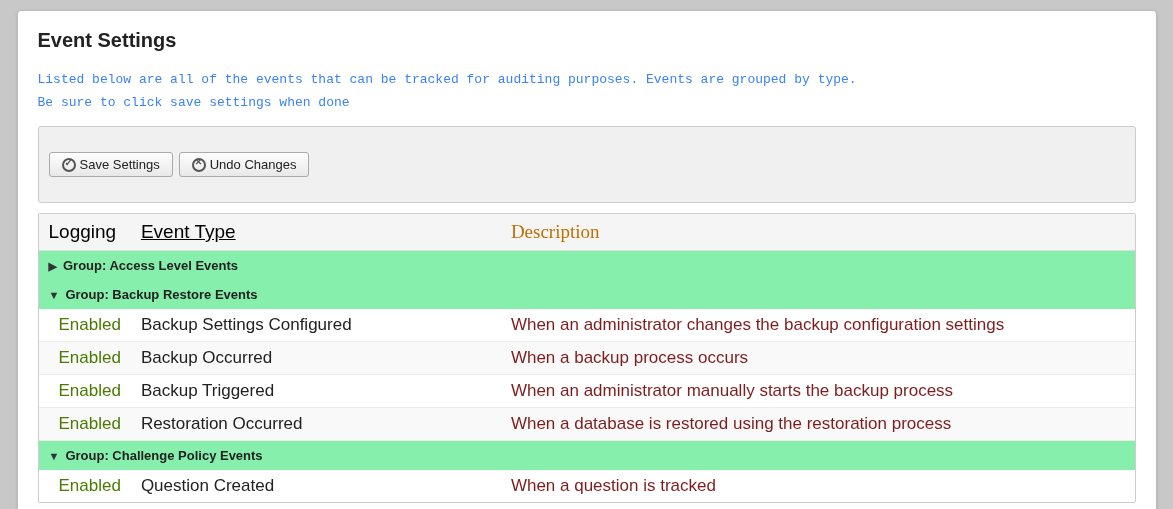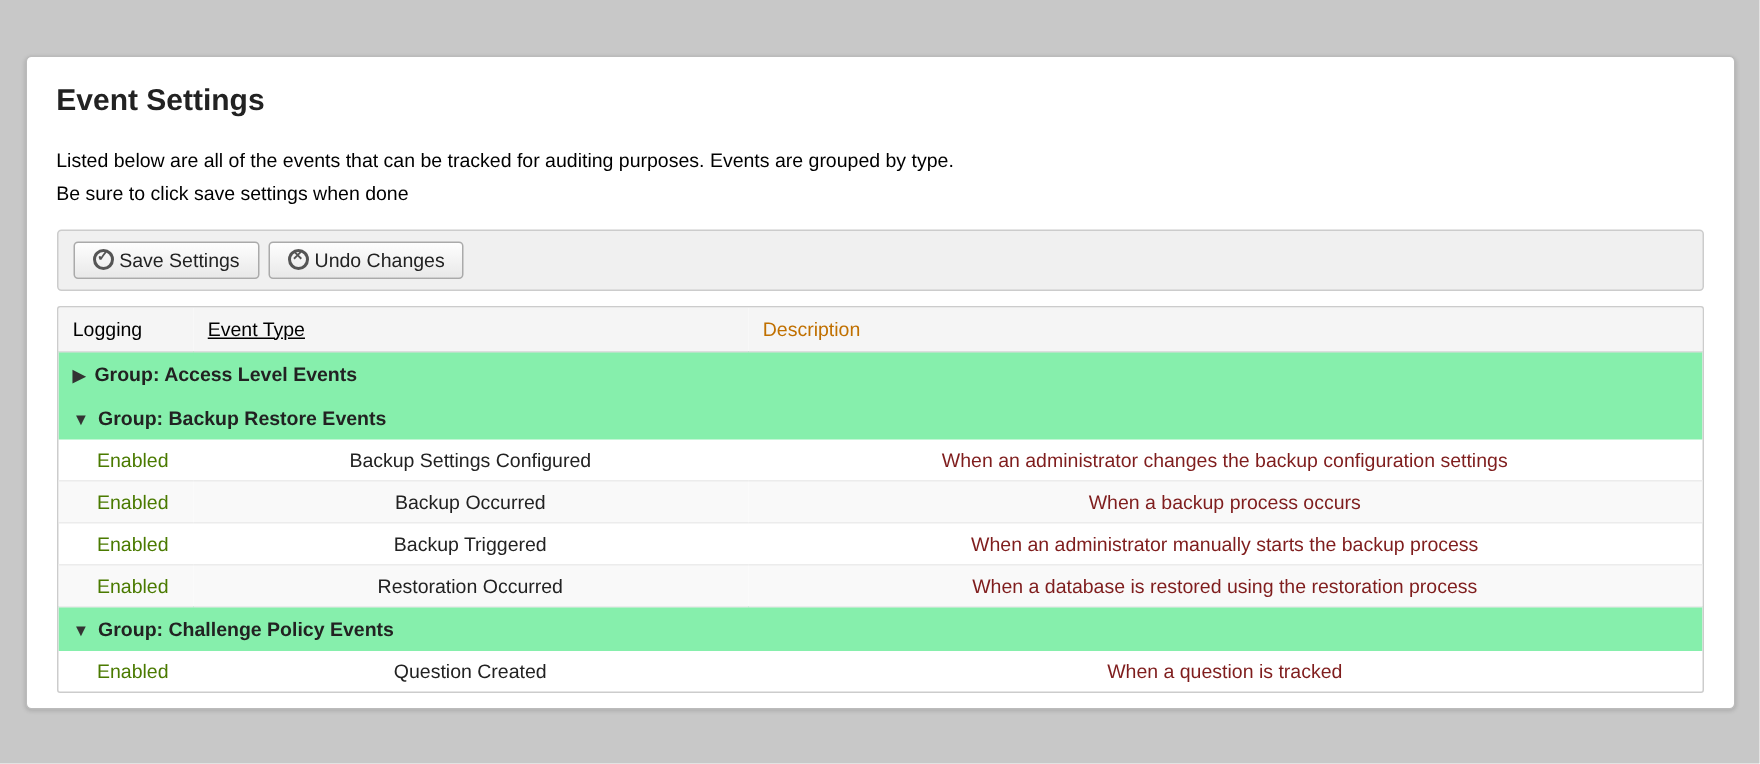--- a/index.html
+++ b/index.html
@@ -21,33 +21,34 @@
       padding: 18px 20px 10px 20px;
       box-shadow: 0 1px 3px rgba(0,0,0,0.15);
     }
     .page-title {
       font-size: 20px;
       font-weight: bold;
       color: #222;
       margin-bottom: 18px;
     }
     .description {
-      color: #000000;
+      color: #3b82f6;
       margin-bottom: 3px;
       font-size: 13px;
       line-height: 1.5;
+      font-family: Liberation Mono, monospace;
     }
     .description strong {
       font-weight: bold;
     }
     .toolbar {
       background: #f0f0f0;
       border: 1px solid #ccc;
       border-radius: 3px;
-      padding: 7px 10px;
+      padding: 25px 10px;
       margin: 14px 0 0 0;
       display: flex;
       gap: 6px;
       align-items: center;
     }
     .btn {
       display: inline-flex;
       align-items: center;
       gap: 4px;
       padding: 4px 12px;
@@ -96,44 +97,43 @@
       border-collapse: collapse;
     }
     thead tr {
       background: #f5f5f5;
     }
     thead th {
       text-align: left;
       padding: 7px 10px;
       border-bottom: 1px solid #ddd;
       font-weight: normal;
-      font-size: 13px;
+      font-size: 19px;
     }
     thead th.col-logging { width: 90px; }
     thead th.col-event { width: 370px; text-decoration: underline; }
-    thead th.col-desc { color: #c07000; }
+    thead th.col-desc { color: #c07000; font-family: Liberation Serif, serif; }
     .group-row td {
       background: #86efac;
       padding: 7px 10px;
       font-weight: bold;
       color: #222;
       font-size: 13px;
     }
     .group-row td .arrow {
       display: inline-block;
       margin-right: 6px;
       font-size: 11px;
       color: #333;
     }
     .data-row td {
       padding: 6px 10px;
       border-bottom: 1px solid #ececec;
       vertical-align: middle;
-      font-size: 13px;
-      text-align: center;
+      font-size: 17px;
     }
     .data-row:last-child td {
       border-bottom: none;
     }
     .data-row.alt-bg td {
       background: #f9f9f9;
     }
     .data-row td.col-logging {
       color: #4a7a00;
       font-weight: normal;

